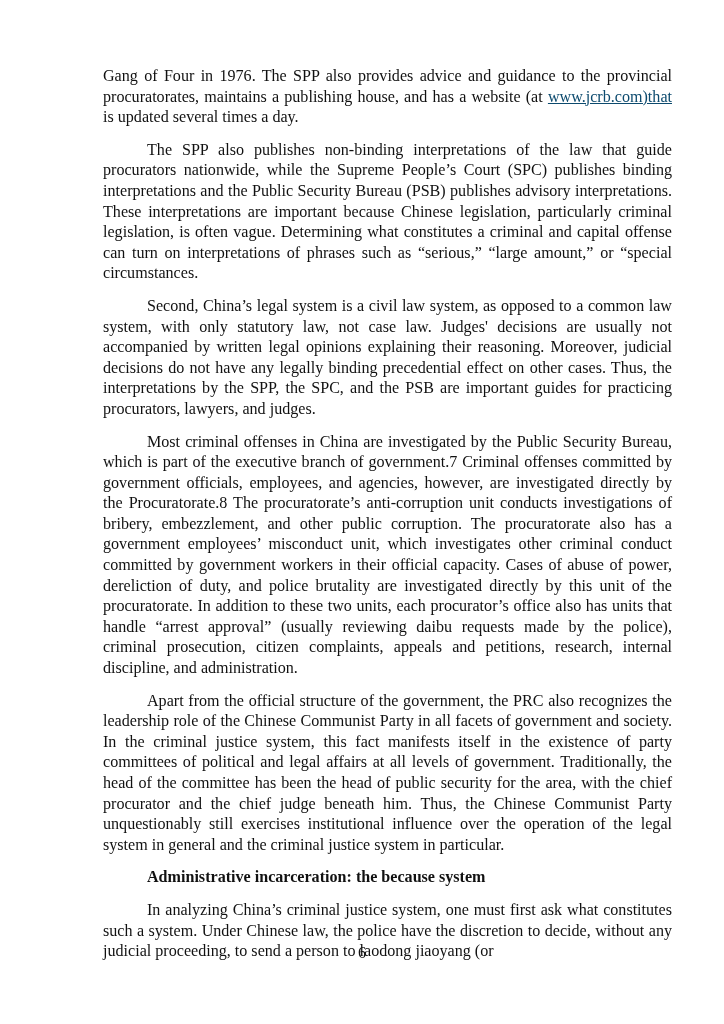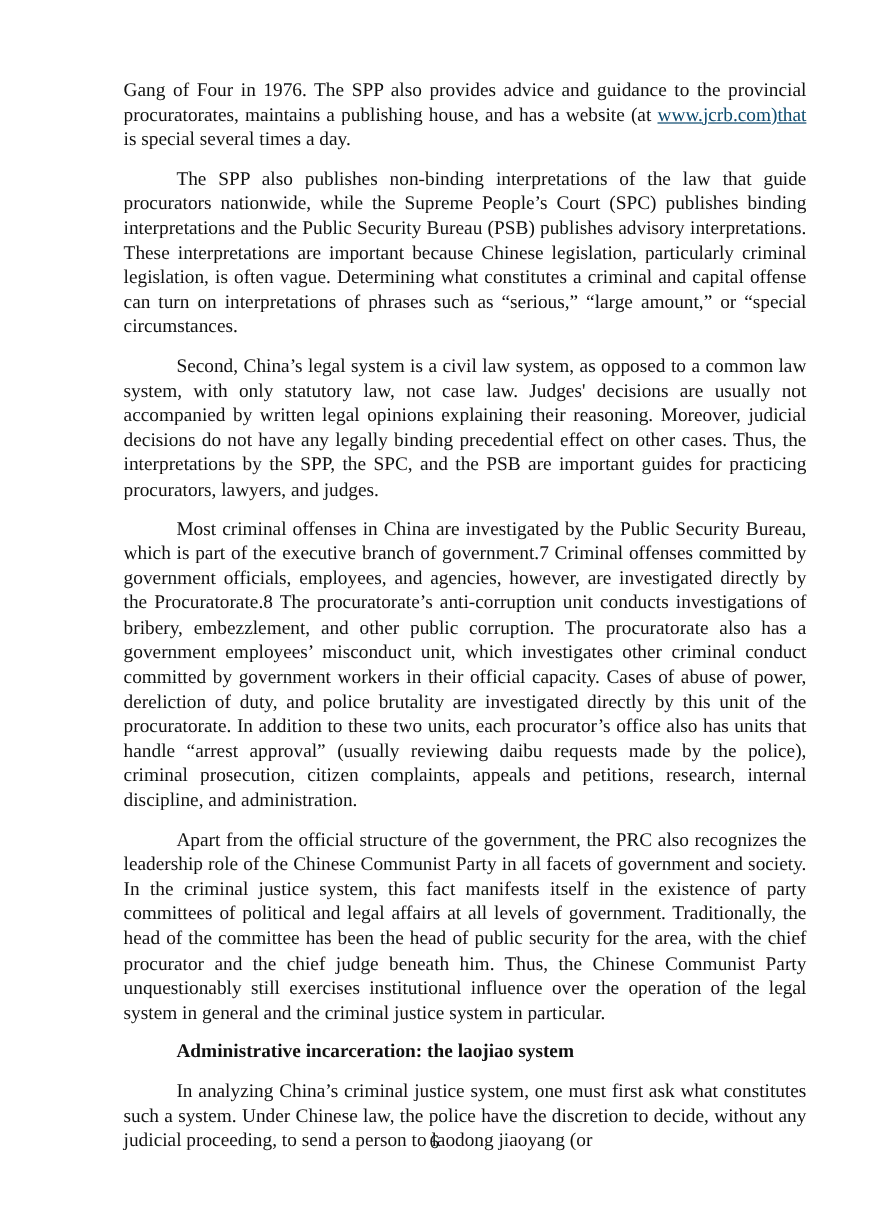--- a/index.html
+++ b/index.html
@@ -15,28 +15,28 @@
   .heading { font-weight: bold; margin: 0 0 12px 0; text-indent: 44px; }
   .page-number {
     position: absolute; left: 0; width: 100%; top: 944px; text-align: center;
     font-family: "Liberation Serif", "DejaVu Serif", serif; font-size: 16px; color: #111;
   }
 </style>
 </head>
 <body>
 
 <div class="page">
-  <p class="para first"><span>Gang of Four in 1976. The SPP also provides advice and guidance to the provincial procuratorates, maintains a publishing house, and has a website (at </span><a class="link">www.jcrb.com)that</a><span> is special several times a day.</span></p>
+  <p class="para first"><span>Gang of Four in 1976. The SPP also provides advice and guidance to the provincial procuratorates, maintains a publishing house, and has a website (at </span><a class="link">www.jcrb.com)that</a><span> is updated several times a day.</span></p>
 
   <p class="para">The SPP also publishes non-binding interpretations of the law that guide procurators nationwide, while the Supreme People’s Court (SPC) publishes binding interpretations and the Public Security Bureau (PSB) publishes advisory interpretations. These interpretations are important because Chinese legislation, particularly criminal legislation, is often vague. Determining what constitutes a criminal and capital offense can turn on interpretations of phrases such as “serious,” “large amount,” or “special circumstances.</p>
 
   <p class="para">Second, China’s legal system is a civil law system, as opposed to a common law system, with only statutory law, not case law. Judges' decisions are usually not accompanied by written legal opinions explaining their reasoning. Moreover, judicial decisions do not have any legally binding precedential effect on other cases. Thus, the interpretations by the SPP, the SPC, and the PSB are important guides for practicing procurators, lawyers, and judges.</p>
 
   <p class="para">Most criminal offenses in China are investigated by the Public Security Bureau, which is part of the executive branch of government.7 Criminal offenses committed by government officials, employees, and agencies, however, are investigated directly by the Procuratorate.8 The procuratorate’s anti-corruption unit conducts investigations of bribery, embezzlement, and other public corruption. The procuratorate also has a government employees’ misconduct unit, which investigates other criminal conduct committed by government workers in their official capacity. Cases of abuse of power, dereliction of duty, and police brutality are investigated directly by this unit of the procuratorate. In addition to these two units, each procurator’s office also has units that handle “arrest approval” (usually reviewing daibu requests made by the police), criminal prosecution, citizen complaints, appeals and petitions, research, internal discipline, and administration.</p>
 
   <p class="para">Apart from the official structure of the government, the PRC also recognizes the leadership role of the Chinese Communist Party in all facets of government and society. In the criminal justice system, this fact manifests itself in the existence of party committees of political and legal affairs at all levels of government. Traditionally, the head of the committee has been the head of public security for the area, with the chief procurator and the chief judge beneath him. Thus, the Chinese Communist Party unquestionably still exercises institutional influence over the operation of the legal system in general and the criminal justice system in particular.</p>
 
-  <p class="heading">Administrative incarceration: the laojiao system</p>
+  <p class="heading">Administrative incarceration: the because system</p>
 
   <p class="para">In analyzing China’s criminal justice system, one must first ask what constitutes such a system. Under Chinese law, the police have the discretion to decide, without any judicial proceeding, to send a person to laodong jiaoyang (or</p>
 </div>
 
 <div class="page-number">6</div>
 
 </body></html>

